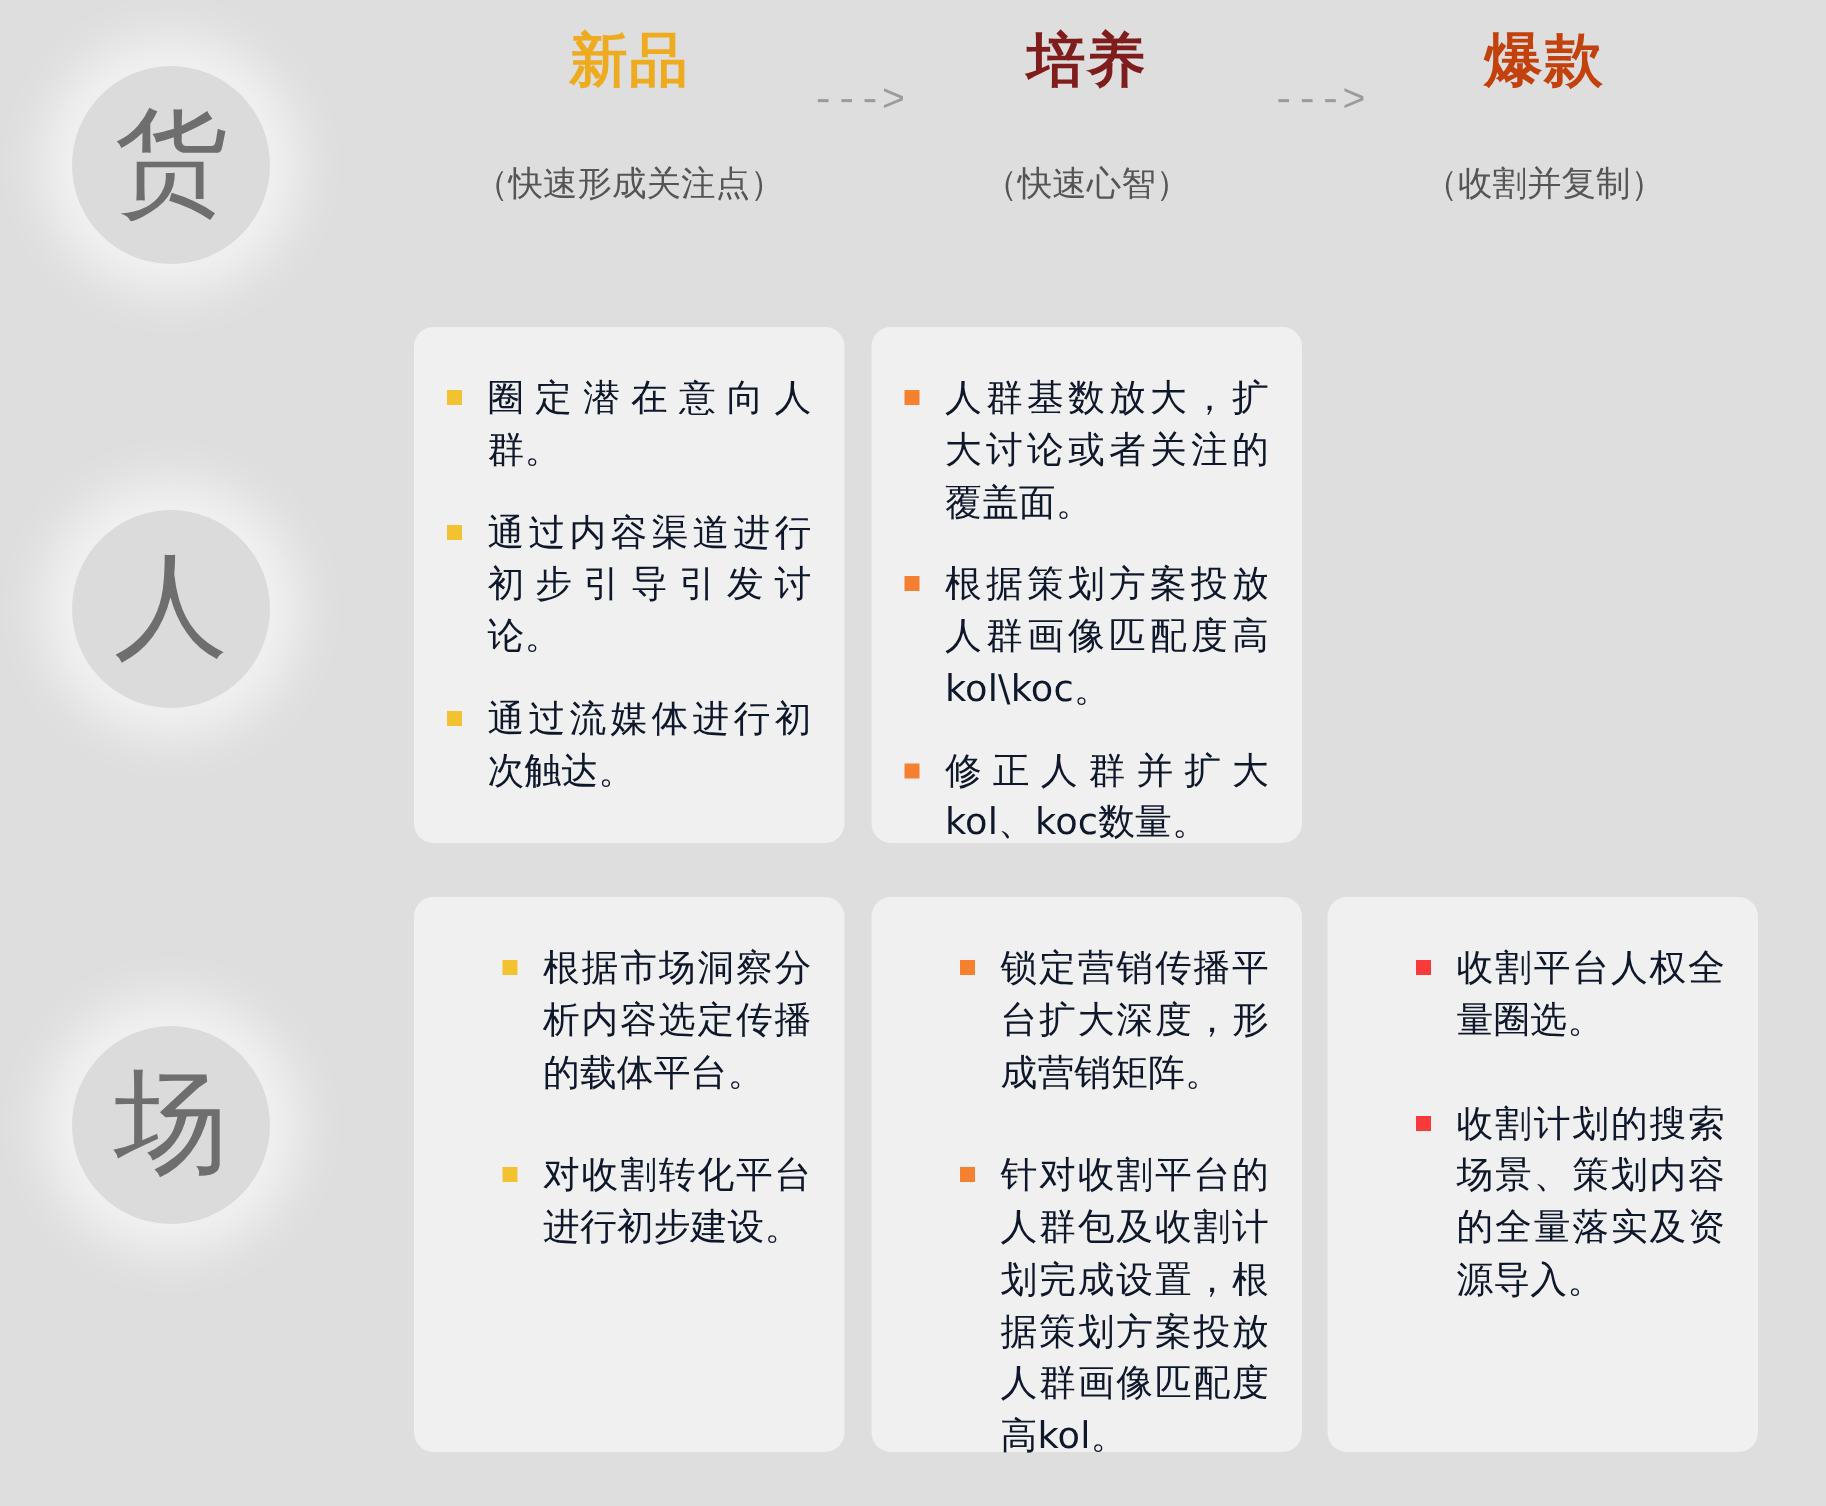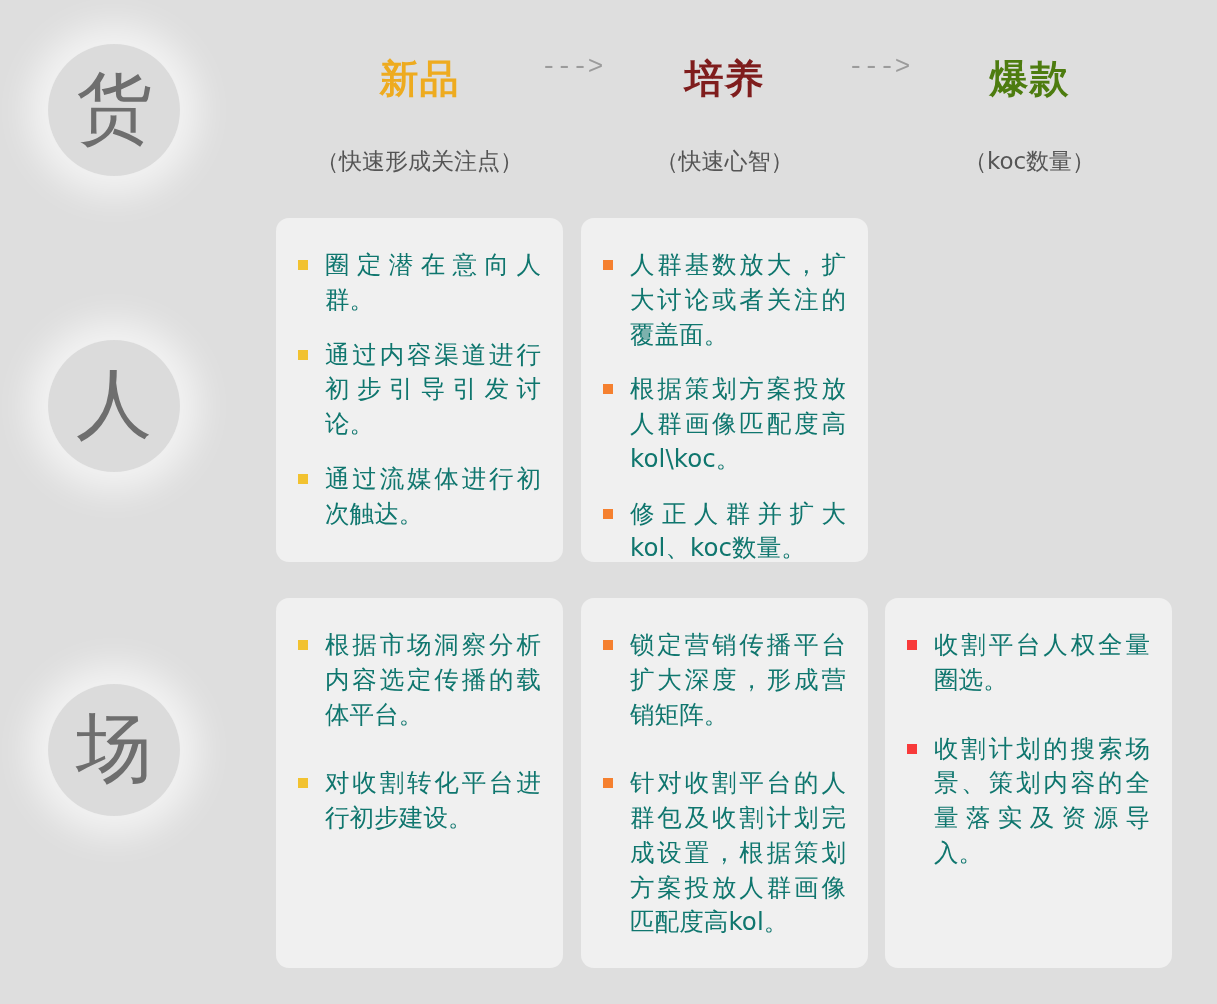--- a/index.html
+++ b/index.html
@@ -65,21 +65,21 @@
   }
   #head-col-0 { left: 18px; }
   #head-col-1 { left: 323px; }
   #head-col-2 { left: 628px; }
 
   .stage-title {
     font-size: 39px;
     font-weight: bold;
     line-height: 1;
     letter-spacing: 1px;
-    padding-top: 59px;
+    padding-top: 21px;
     font-family: "DejaVu Sans", "Liberation Sans", sans-serif;
   }
   .stage-sub {
     font-size: 23px;
     color: #555555;
     line-height: 1;
     padding-top: 52px;
     font-family: "DejaVu Sans", "Liberation Sans", sans-serif;
     white-space: nowrap;
   }
@@ -108,21 +108,21 @@
   .card {
     position: absolute;
     width: 287px;
     background: #f0f0f0;
     border-radius: 13px;
   }
   .card.c0 { left: 0px; }
   .card.c1 { left: 305px; }
   .card.c2 { left: 609px; }
   .card.r0 { top: 0px; height: 344px; }
-  .card.r1 { top: 380px; height: 370px; }
+  .card.r1 { top: 380px; height: 370px; padding-left: 37px; }
 
   .card-inner {
     padding: 30px 22px 20px 22px;
   }
 
   .bullet-row {
     display: flex;
     align-items: flex-start;
     margin-bottom: 20px;
   }
@@ -132,21 +132,21 @@
     width: 10px;
     height: 10px;
     flex: 0 0 10px;
     margin-top: 12px;
     margin-right: 17px;
   }
 
   .bullet-text {
     font-size: 24.5px;
     line-height: 1.42;
-    color: #0f766e;
+    color: #0f172a;
     font-family: "DejaVu Sans", "Liberation Sans", sans-serif;
     letter-spacing: 0.1px;
     text-align: justify;
     text-justify: inter-character;
     flex: 1 1 auto;
   }
 
   .spacious .bullet-row { margin-bottom: 34px; }
 </style>
 </head>
@@ -174,22 +174,22 @@
   <div class="flow-arrow" id="arrow-0">---&gt;</div>
 
   <div class="col-head" id="head-col-1">
     <div class="stage-title" style="color: #7f1d1d;">培养</div>
     <div class="stage-sub">（快速心智）</div>
   </div>
 
   <div class="flow-arrow" id="arrow-1">---&gt;</div>
 
   <div class="col-head" id="head-col-2">
-    <div class="stage-title" style="color: #4d7c0f;">爆款</div>
-    <div class="stage-sub">（koc数量）</div>
+    <div class="stage-title" style="color: #c2410c;">爆款</div>
+    <div class="stage-sub">（收割并复制）</div>
   </div>
 
 </div>
 
 <div id="grid">
     <div class="card r0 c0">
       <div class="card-inner">
         <div class="bullet-row">
           <span class="bullet-mark" style="background: rgb(242, 194, 48);"></span>
           <span class="bullet-text">圈定潜在意向人群。</span>

